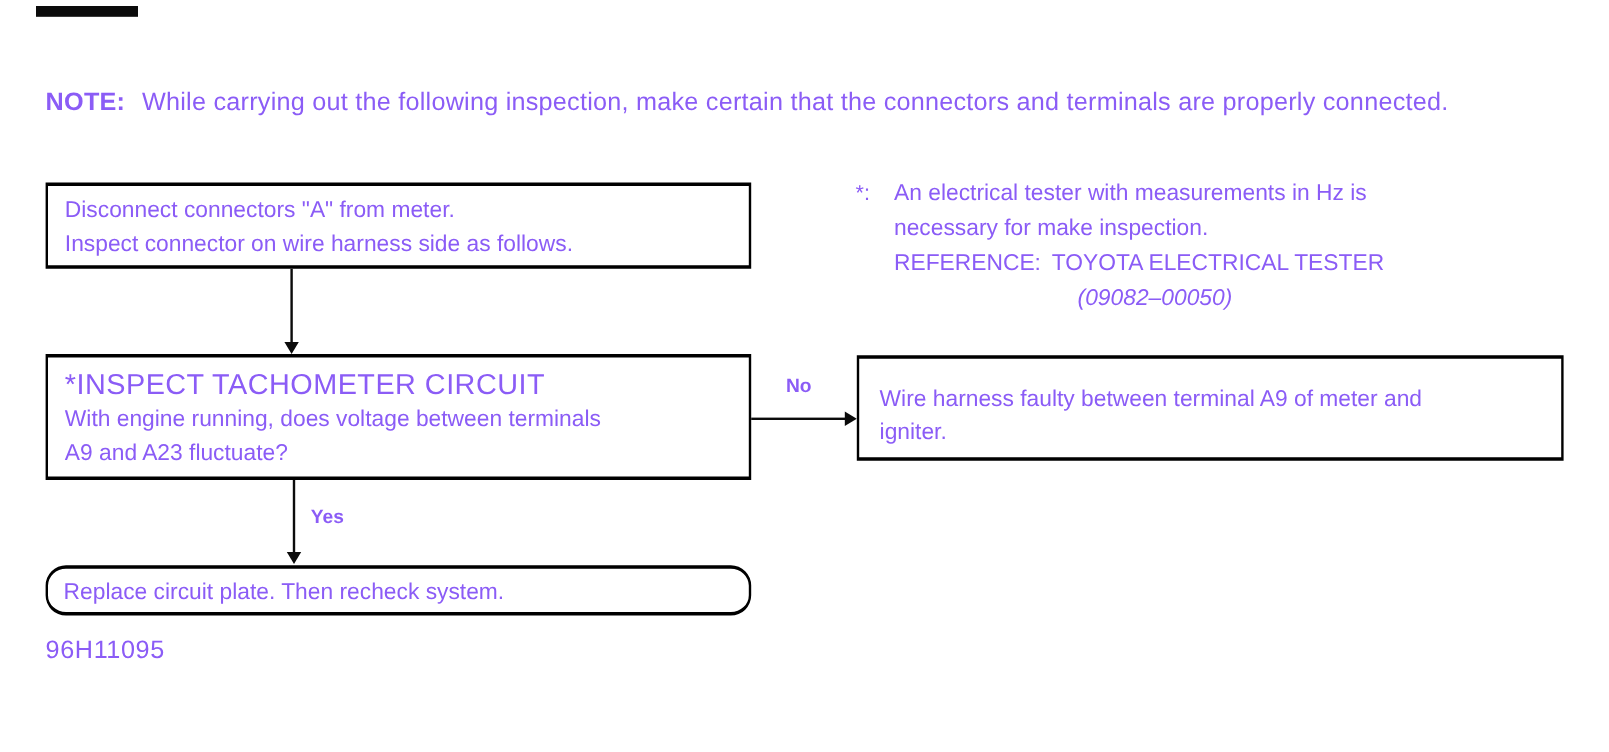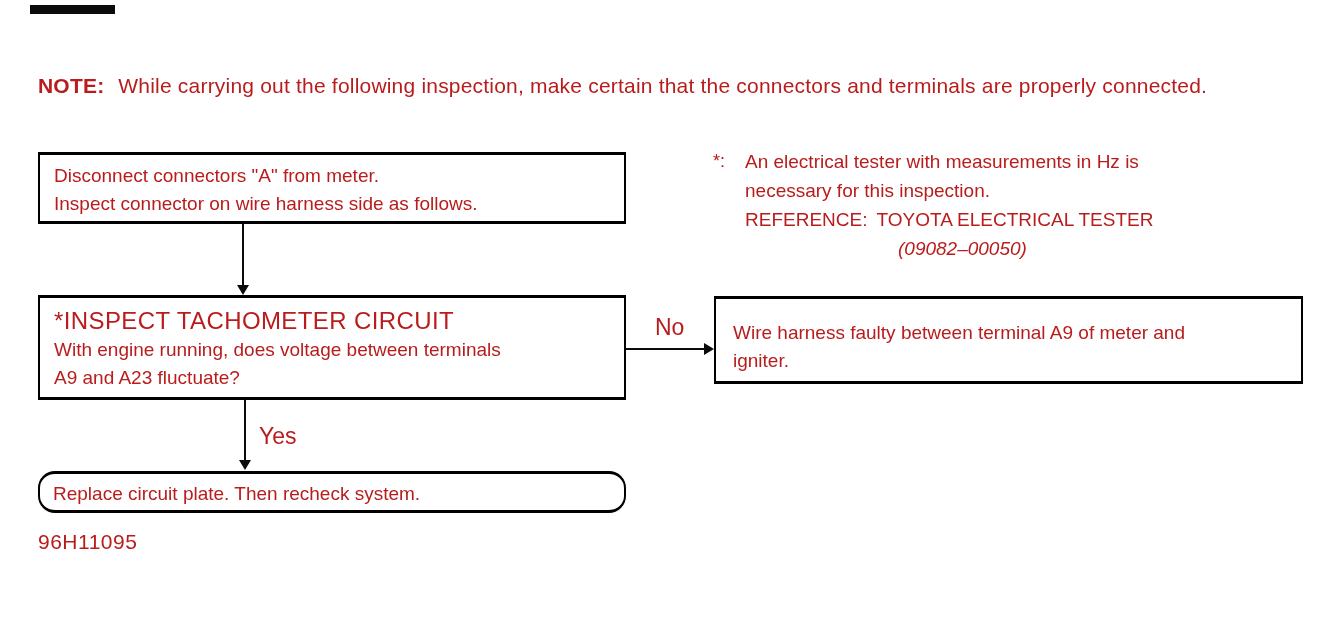--- a/index.html
+++ b/index.html
@@ -3,21 +3,21 @@
 <meta charset="utf-8">
 <style>
   * { margin: 0; padding: 0; box-sizing: border-box; }
   html, body { background: #ffffff; }
   .page {
     position: relative;
     width: 1341px;
     height: 627px;
     background: #ffffff;
     font-family: "Liberation Sans", "DejaVu Sans", sans-serif;
-    color: #b91c1c;
+    color: #8b5cf6;
     overflow: hidden;
   }
   .scan-mark {
     position: absolute;
     left: 30px; top: 5px;
     width: 85px; height: 9px;
     background: #0b0b0b;
   }
   .note {
     position: absolute;
@@ -57,22 +57,22 @@
   }
   .arrow-right {
     position: absolute;
     width: 0; height: 0;
     border-top: 6px solid transparent;
     border-bottom: 6px solid transparent;
     border-left: 10px solid #0b0b0b;
   }
   .branch-label {
     position: absolute;
-    font-size: 23px;
-    font-weight: 400;
+    font-size: 16px;
+    font-weight: 700;
   }
   .side-note {
     position: absolute;
     left: 713px; top: 147px;
     display: flex;
     font-size: 19px;
     line-height: 29px;
   }
   .side-note .marker { width: 32px; font-size: 18px; }
   .side-note .ref-line { display: flex; gap: 9px; }
@@ -92,21 +92,21 @@
   <div class="scan-mark"></div>
 
   <div class="note">
     <b>NOTE:</b><span>While carrying out the following inspection, make certain that the connectors and terminals are properly connected.</span>
   </div>
 
   <div class="side-note">
     <div class="marker">*:</div>
     <div>
       <div>An electrical tester with measurements in Hz is</div>
-      <div>necessary for this inspection.</div>
+      <div>necessary for make inspection.</div>
       <div class="ref-line">
         <span>REFERENCE:</span>
         <span>TOYOTA ELECTRICAL TESTER</span>
       </div>
       <div class="ref-code">(09082–00050)</div>
     </div>
   </div>
 
   <div class="flow-box box-disconnect">
     <div>Disconnect connectors "A" from meter.</div>

